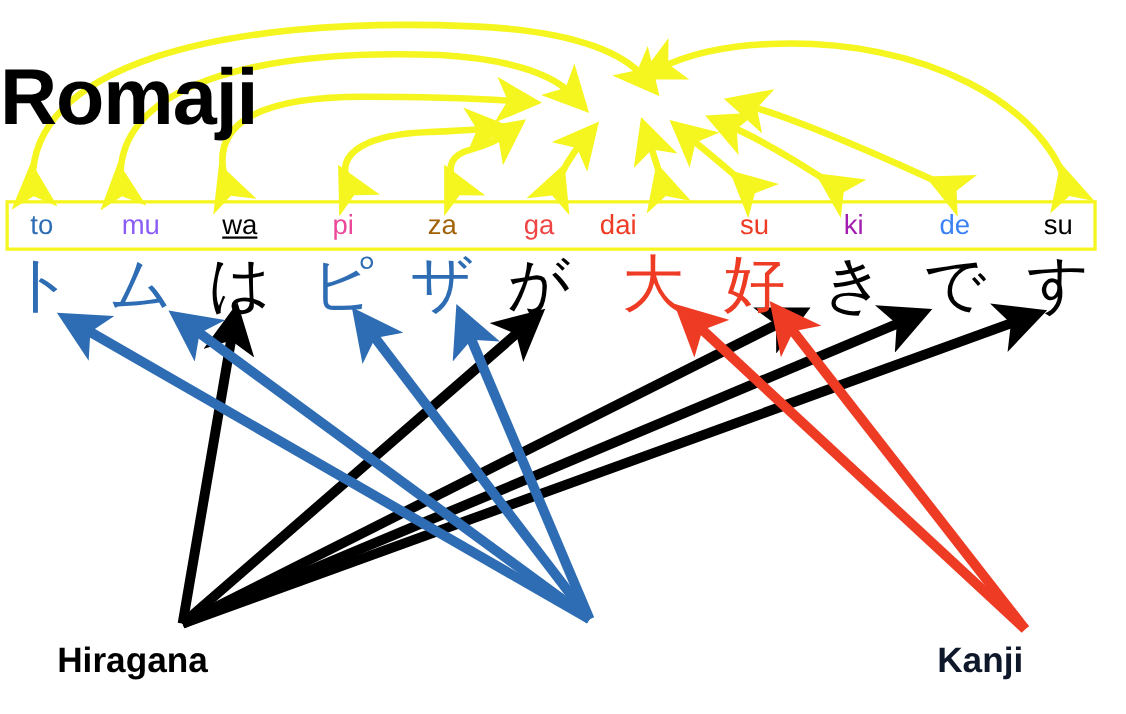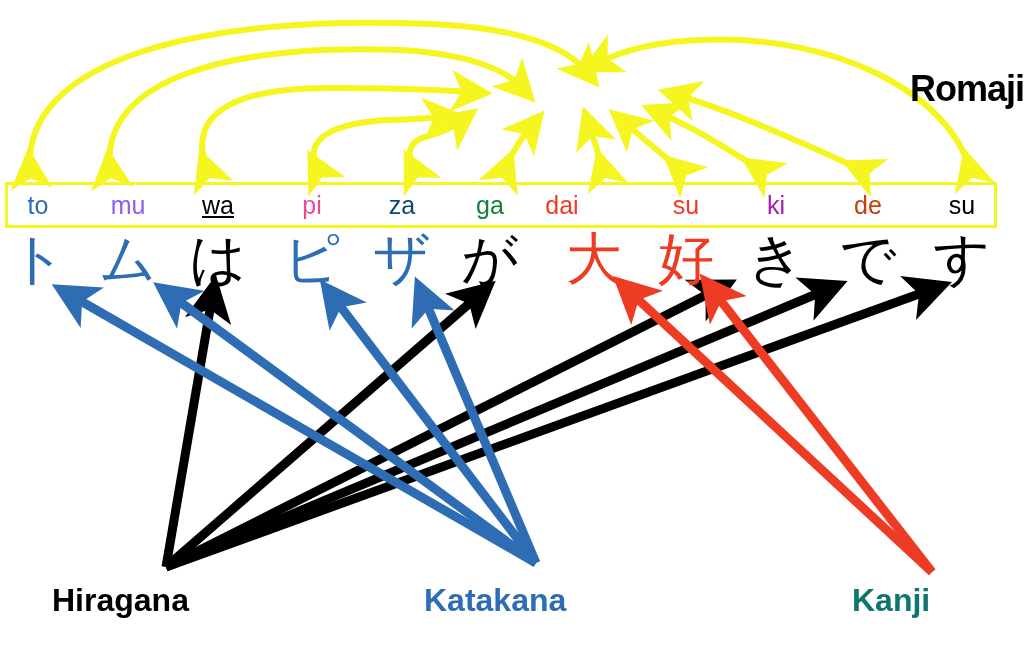--- a/index.html
+++ b/index.html
@@ -25,22 +25,22 @@
     position: absolute;
     left: 0; top: 0;
     width: 1024px;
     height: 649px;
   }
   .romaji-title {
     position: absolute;
     left: 0;
     top: 58px;
     width: 1024px;
-    text-align: right;
-    font-size: 36px;
+    text-align: left;
+    font-size: 72px;
     font-weight: bold;
     color: #000000;
     letter-spacing: -1px;
     line-height: 62px;
   }
   .romaji-box {
     position: absolute;
     left: 5px;
     top: 182px;
     width: 992px;
@@ -70,21 +70,21 @@
   }
   .legend {
     position: absolute;
     font-size: 32px;
     font-weight: bold;
     line-height: 52px;
     white-space: nowrap;
   }
   #legend-hiragana { left: 52px;  top: 574px; color: #000000; }
   #legend-katakana { left: 424px; top: 574px; color: #2E6DB4; }
-  #legend-kanji    { left: 852px; top: 574px; color: #0f766e; }
+  #legend-kanji    { left: 852px; top: 574px; color: #0f172a; }
 </style>
 </head>
 <body>
 
 <div id="stage">
 
   <svg id="arrow-layer" viewBox="0 0 1024 649">
     <defs>
       <marker id="yhead" markerWidth="7" markerHeight="7" refX="3.2" refY="3.5" orient="auto" markerUnits="strokeWidth">
         <path d="M0,0 L7,3.5 L0,7 L1.8,3.5 Z" fill="#F5F520"></path>
@@ -139,40 +139,39 @@
 
     <div class="romaji-title">Romaji</div>
 
     <div class="romaji-box"></div>
 
     <div id="romaji-row">
         <div class="romaji-cell" style="left: -7px; width: 90px; color: rgb(46, 109, 180);">to</div>
         <div class="romaji-cell" style="left: 83px; width: 90px; color: #8b5cf6;">mu</div>
         <div class="romaji-cell" style="left: 173px; width: 90px; color: rgb(0, 0, 0); text-decoration: underline;">wa</div>
         <div class="romaji-cell" style="left: 267px; width: 90px; color: #ec4899;">pi</div>
-        <div class="romaji-cell" style="left: 357px; width: 90px; color: #0c4a6e;">za</div>
-        <div class="romaji-cell" style="left: 445px; width: 90px; color: #15803d;">ga</div>
+        <div class="romaji-cell" style="left: 357px; width: 90px; color: #a16207;">za</div>
+        <div class="romaji-cell" style="left: 445px; width: 90px; color: #ef4444;">ga</div>
         <div class="romaji-cell" style="left: 517px; width: 90px; color: rgb(238, 59, 36);">dai</div>
         <div class="romaji-cell" style="left: 641px; width: 90px; color: rgb(238, 59, 36);">su</div>
         <div class="romaji-cell" style="left: 731px; width: 90px; color: #a21caf;">ki</div>
-        <div class="romaji-cell" style="left: 823px; width: 90px; color: #c2410c; text-align: center;">de</div>
+        <div class="romaji-cell" style="left: 823px; width: 90px; color: #3b82f6; text-align: center;">de</div>
         <div class="romaji-cell" style="left: 917px; width: 90px; color: rgb(0, 0, 0);">su</div>
       </div>
     <div id="sentence-row">
         <div class="jp-cell" style="left: -7px; width: 90px; color: rgb(46, 109, 180);">ト</div>
         <div class="jp-cell" style="left: 83px; width: 90px; color: rgb(46, 109, 180);">ム</div>
         <div class="jp-cell" style="left: 173px; width: 90px; color: rgb(0, 0, 0);">は</div>
         <div class="jp-cell" style="left: 267px; width: 90px; color: rgb(46, 109, 180);">ピ</div>
         <div class="jp-cell" style="left: 357px; width: 90px; color: rgb(46, 109, 180);">ザ</div>
         <div class="jp-cell" style="left: 445px; width: 90px; color: rgb(0, 0, 0);">が</div>
         <div class="jp-cell" style="left: 549px; width: 90px; color: rgb(238, 59, 36);">大</div>
         <div class="jp-cell" style="left: 641px; width: 90px; color: rgb(238, 59, 36);">好</div>
         <div class="jp-cell" style="left: 731px; width: 90px; color: rgb(0, 0, 0);">き</div>
         <div class="jp-cell" style="left: 823px; width: 90px; color: rgb(0, 0, 0);">で</div>
         <div class="jp-cell" style="left: 917px; width: 90px; color: rgb(0, 0, 0);">す</div>
       </div>
 
     <div class="legend" id="legend-hiragana">Hiragana</div>
-    <div class="legend" id="legend-katakana">Katakana</div>
     <div class="legend" id="legend-kanji">Kanji</div>
 
   </div>
 </div>
 
 </body></html>

